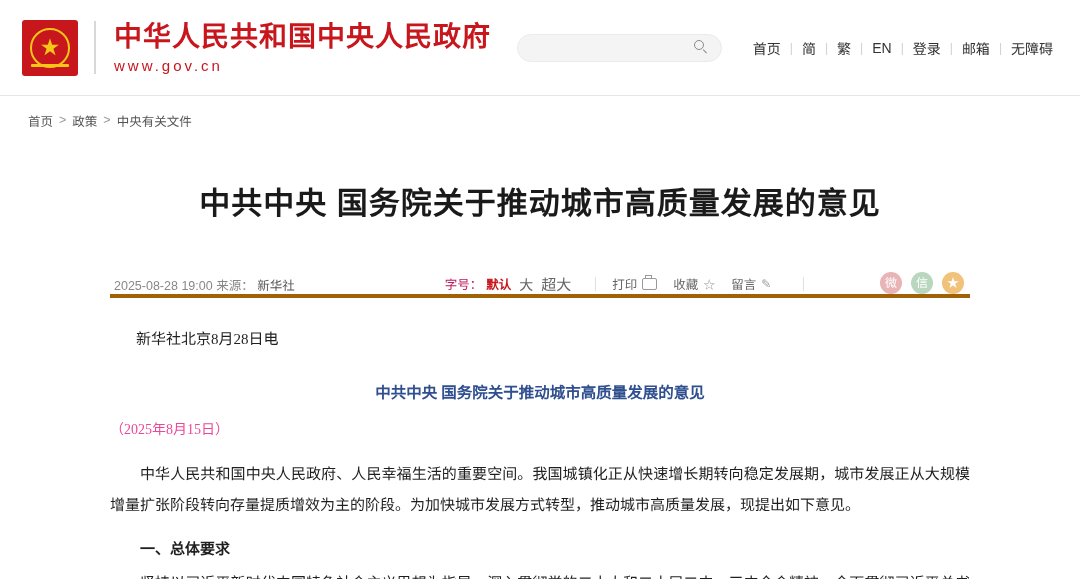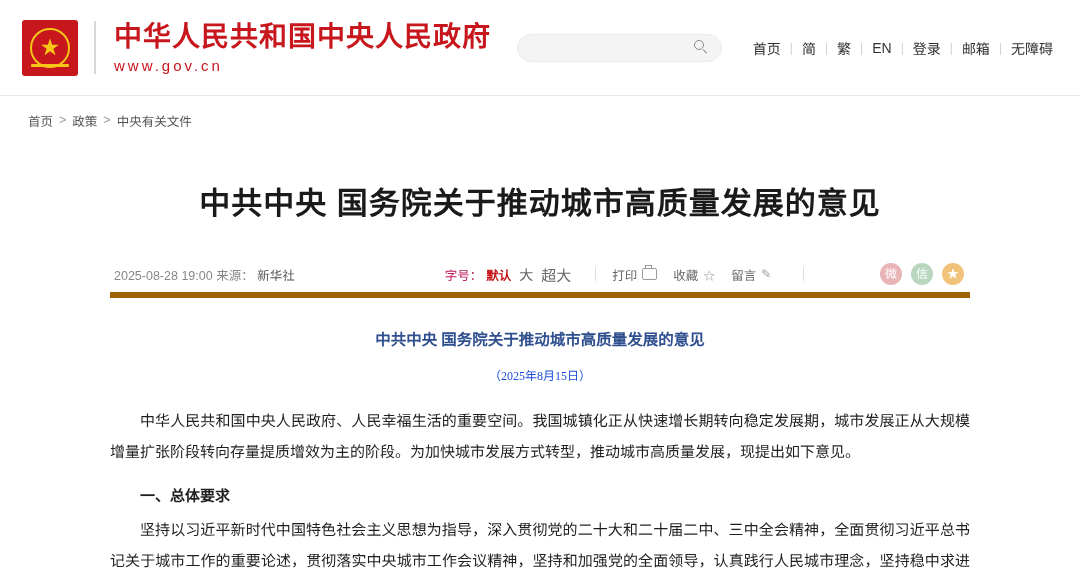--- a/index.html
+++ b/index.html
@@ -196,24 +196,24 @@
     color: #1a1a1a;
     letter-spacing: 1px;
     margin: 38px 0 0 0;
     line-height: 44px;
   }
 
   .meta-bar {
     margin-top: 30px;
     height: 42px;
     display: flex;
-    align-items: center;
+    align-items: flex-end;
     font-size: 12.5px;
     color: #888;
-    border-bottom: 6px solid #a16207;
+    border-bottom: 4px solid #a16207;
     padding: 0 6px 0 4px;
     box-sizing: border-box;
   }
   .meta-left { white-space: nowrap; }
   .meta-left .src { color: #555; }
   .meta-center {
     margin-left: 150px;
     display: flex;
     align-items: center;
     white-space: nowrap;
@@ -295,23 +295,22 @@
     margin: 0 0 22px 0;
   }
   .doc-title {
     text-align: center;
     color: #2f4f8f;
     font-weight: bold;
     font-size: 15.5px;
     margin: 0;
   }
   .doc-date {
-    text-align: center;
-    color: #1d4ed8;
-    font-size: 12px;
+    color: #ec4899;
+    font-size: 14px;
     margin: 6px 0 14px 0;
   }
   .para {
     text-indent: 2em;
     margin: 0 0 2px 0;
     text-align: justify;
   }
   .section-head {
     text-indent: 2em;
     font-weight: bold;
@@ -406,19 +405,20 @@
     </div>
 
     <div class="meta-right">
       <span class="share weibo">微</span>
       <span class="share wechat">信</span>
       <span class="share star">★</span>
     </div>
   </div>
 
   <div class="article-body">
+    <p class="dateline">新华社北京8月28日电</p>
     <p class="doc-title">中共中央 国务院关于推动城市高质量发展的意见</p>
     <p class="doc-date">（2025年8月15日）</p>
     <p class="para">中华人民共和国中央人民政府、人民幸福生活的重要空间。我国城镇化正从快速增长期转向稳定发展期，城市发展正从大规模增量扩张阶段转向存量提质增效为主的阶段。为加快城市发展方式转型，推动城市高质量发展，现提出如下意见。</p>
     <p class="section-head">一、总体要求</p>
     <p class="para">坚持以习近平新时代中国特色社会主义思想为指导，深入贯彻党的二十大和二十届二中、三中全会精神，全面贯彻习近平总书记关于城市工作的重要论述，贯彻落实中央城市工作会议精神，坚持和加强党的全面领导，认真践行人民城市理念，坚持稳中求进工作总基</p>
   </div>
 </div>
 
 </body></html>

